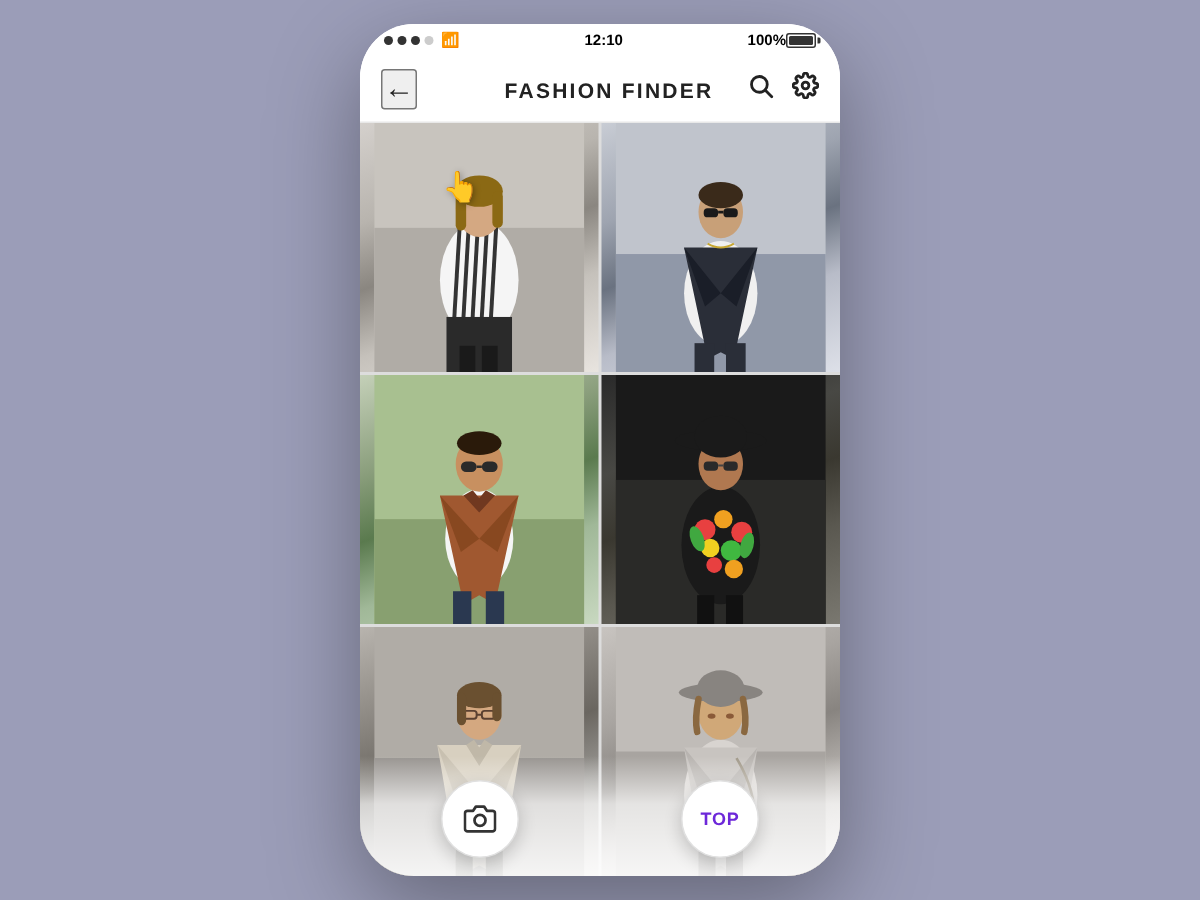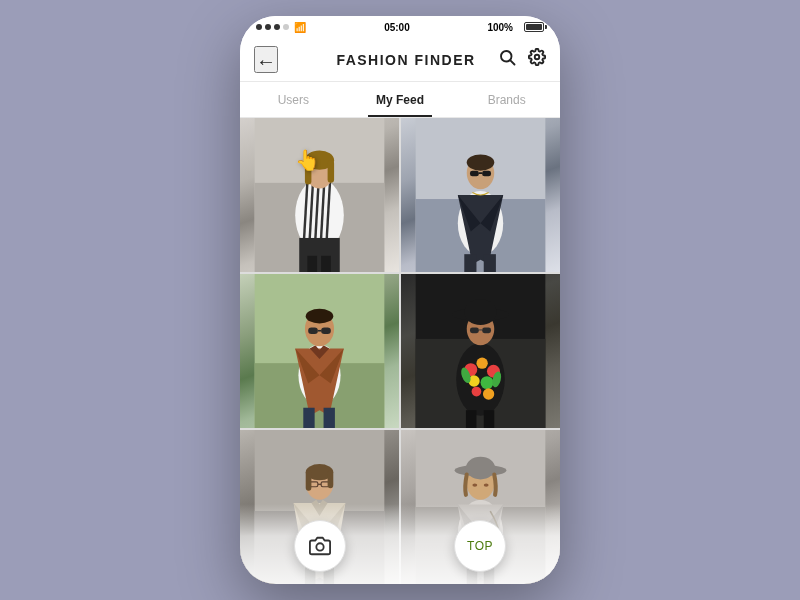--- a/index.html
+++ b/index.html
@@ -39,21 +39,21 @@
       font-weight: 600;
       flex-shrink: 0;
     }
     .status-left { display: flex; gap: 3px; align-items: center; }
     .status-dot {
       width: 6px; height: 6px; border-radius: 50%;
       background: #333;
     }
     .status-dot.dim { background: #ccc; }
     .wifi-icon { font-size: 10px; margin-left: 2px; }
-    .status-right { display: flex; align-items: center; gap: 11px; font-size: 10px; }
+    .status-right { display: flex; align-items: center; gap: 0; font-size: 10px; }
     .battery-icon {
       width: 20px; height: 10px; border: 1.5px solid #333; border-radius: 2px;
       position: relative; display: inline-block;
     }
     .battery-icon::after {
       content: ''; position: absolute;
       right: -4px; top: 2px;
       width: 2px; height: 4px;
       background: #333; border-radius: 0 1px 1px 0;
     }
@@ -181,23 +181,23 @@
       pointer-events: all;
     }
 
     .fab-btn.camera-btn {
       border: 1px solid #e0e0e0;
     }
 
     .fab-btn.top-btn {
       border: 1px solid #e0e0e0;
       font-size: 12px;
-      font-weight: 400;
+      font-weight: 700;
       letter-spacing: 0.5px;
-      color: #4d7c0f;
+      color: #6d28d9;
     }
 
     
     .cursor-overlay {
       position: absolute;
       top: 30px;
       left: 55px;
       font-size: 20px;
       pointer-events: none;
       filter: drop-shadow(1px 1px 2px rgba(0,0,0,0.3));
@@ -209,21 +209,21 @@
 <div class="phone-frame">
 
   <div class="status-bar">
     <div class="status-left">
       <div class="status-dot"></div>
       <div class="status-dot"></div>
       <div class="status-dot"></div>
       <div class="status-dot dim"></div>
       <span class="wifi-icon">📶</span>
     </div>
-    <span>05:00</span>
+    <span>12:10</span>
     <div class="status-right">
       <span>100%</span>
       <div class="battery-icon">
         <div class="battery-fill"></div>
       </div>
     </div>
   </div>
 
   <div class="header">
     <button class="back-btn">←</button>
@@ -237,31 +237,20 @@
       </span>
       <span class="header-icon">
         <svg width="18" height="18" viewBox="0 0 24 24" fill="none" stroke="#222" stroke-width="2.5" stroke-linecap="round">
           <circle cx="12" cy="12" r="3"></circle>
           <path d="M19.4 15a1.65 1.65 0 0 0 .33 1.82l.06.06a2 2 0 0 1-2.83 2.83l-.06-.06a1.65 1.65 0 0 0-1.82-.33 1.65 1.65 0 0 0-1 1.51V21a2 2 0 0 1-4 0v-.09A1.65 1.65 0 0 0 9 19.4a1.65 1.65 0 0 0-1.82.33l-.06.06a2 2 0 0 1-2.83-2.83l.06-.06A1.65 1.65 0 0 0 4.68 15a1.65 1.65 0 0 0-1.51-1H3a2 2 0 0 1 0-4h.09A1.65 1.65 0 0 0 4.6 9a1.65 1.65 0 0 0-.33-1.82l-.06-.06a2 2 0 0 1 2.83-2.83l.06.06A1.65 1.65 0 0 0 9 4.68a1.65 1.65 0 0 0 1-1.51V3a2 2 0 0 1 4 0v.09a1.65 1.65 0 0 0 1 1.51 1.65 1.65 0 0 0 1.82-.33l.06-.06a2 2 0 0 1 2.83 2.83l-.06.06A1.65 1.65 0 0 0 19.4 9a1.65 1.65 0 0 0 1.51 1H21a2 2 0 0 1 0 4h-.09a1.65 1.65 0 0 0-1.51 1z"></path>
         </svg>
       </span>
     </div>
   </div>
 
-  <div class="tab-bar">
-    <div class="tab-item">
-      <span>Users</span>
-    </div>
-    <div class="tab-item active">
-      <span>My Feed</span>
-    </div>
-    <div class="tab-item">
-      <span>Brands</span>
-    </div>
-  </div>
 
   <div class="grid">
 
     <div class="grid-cell img-1">
       
       <svg width="100%" height="100%" viewBox="0 0 160 190" preserveAspectRatio="xMidYMax meet">
 
         <rect width="160" height="190" fill="#c8c4be"></rect>
         <rect x="0" y="80" width="160" height="110" fill="#b0aca6"></rect>
 

